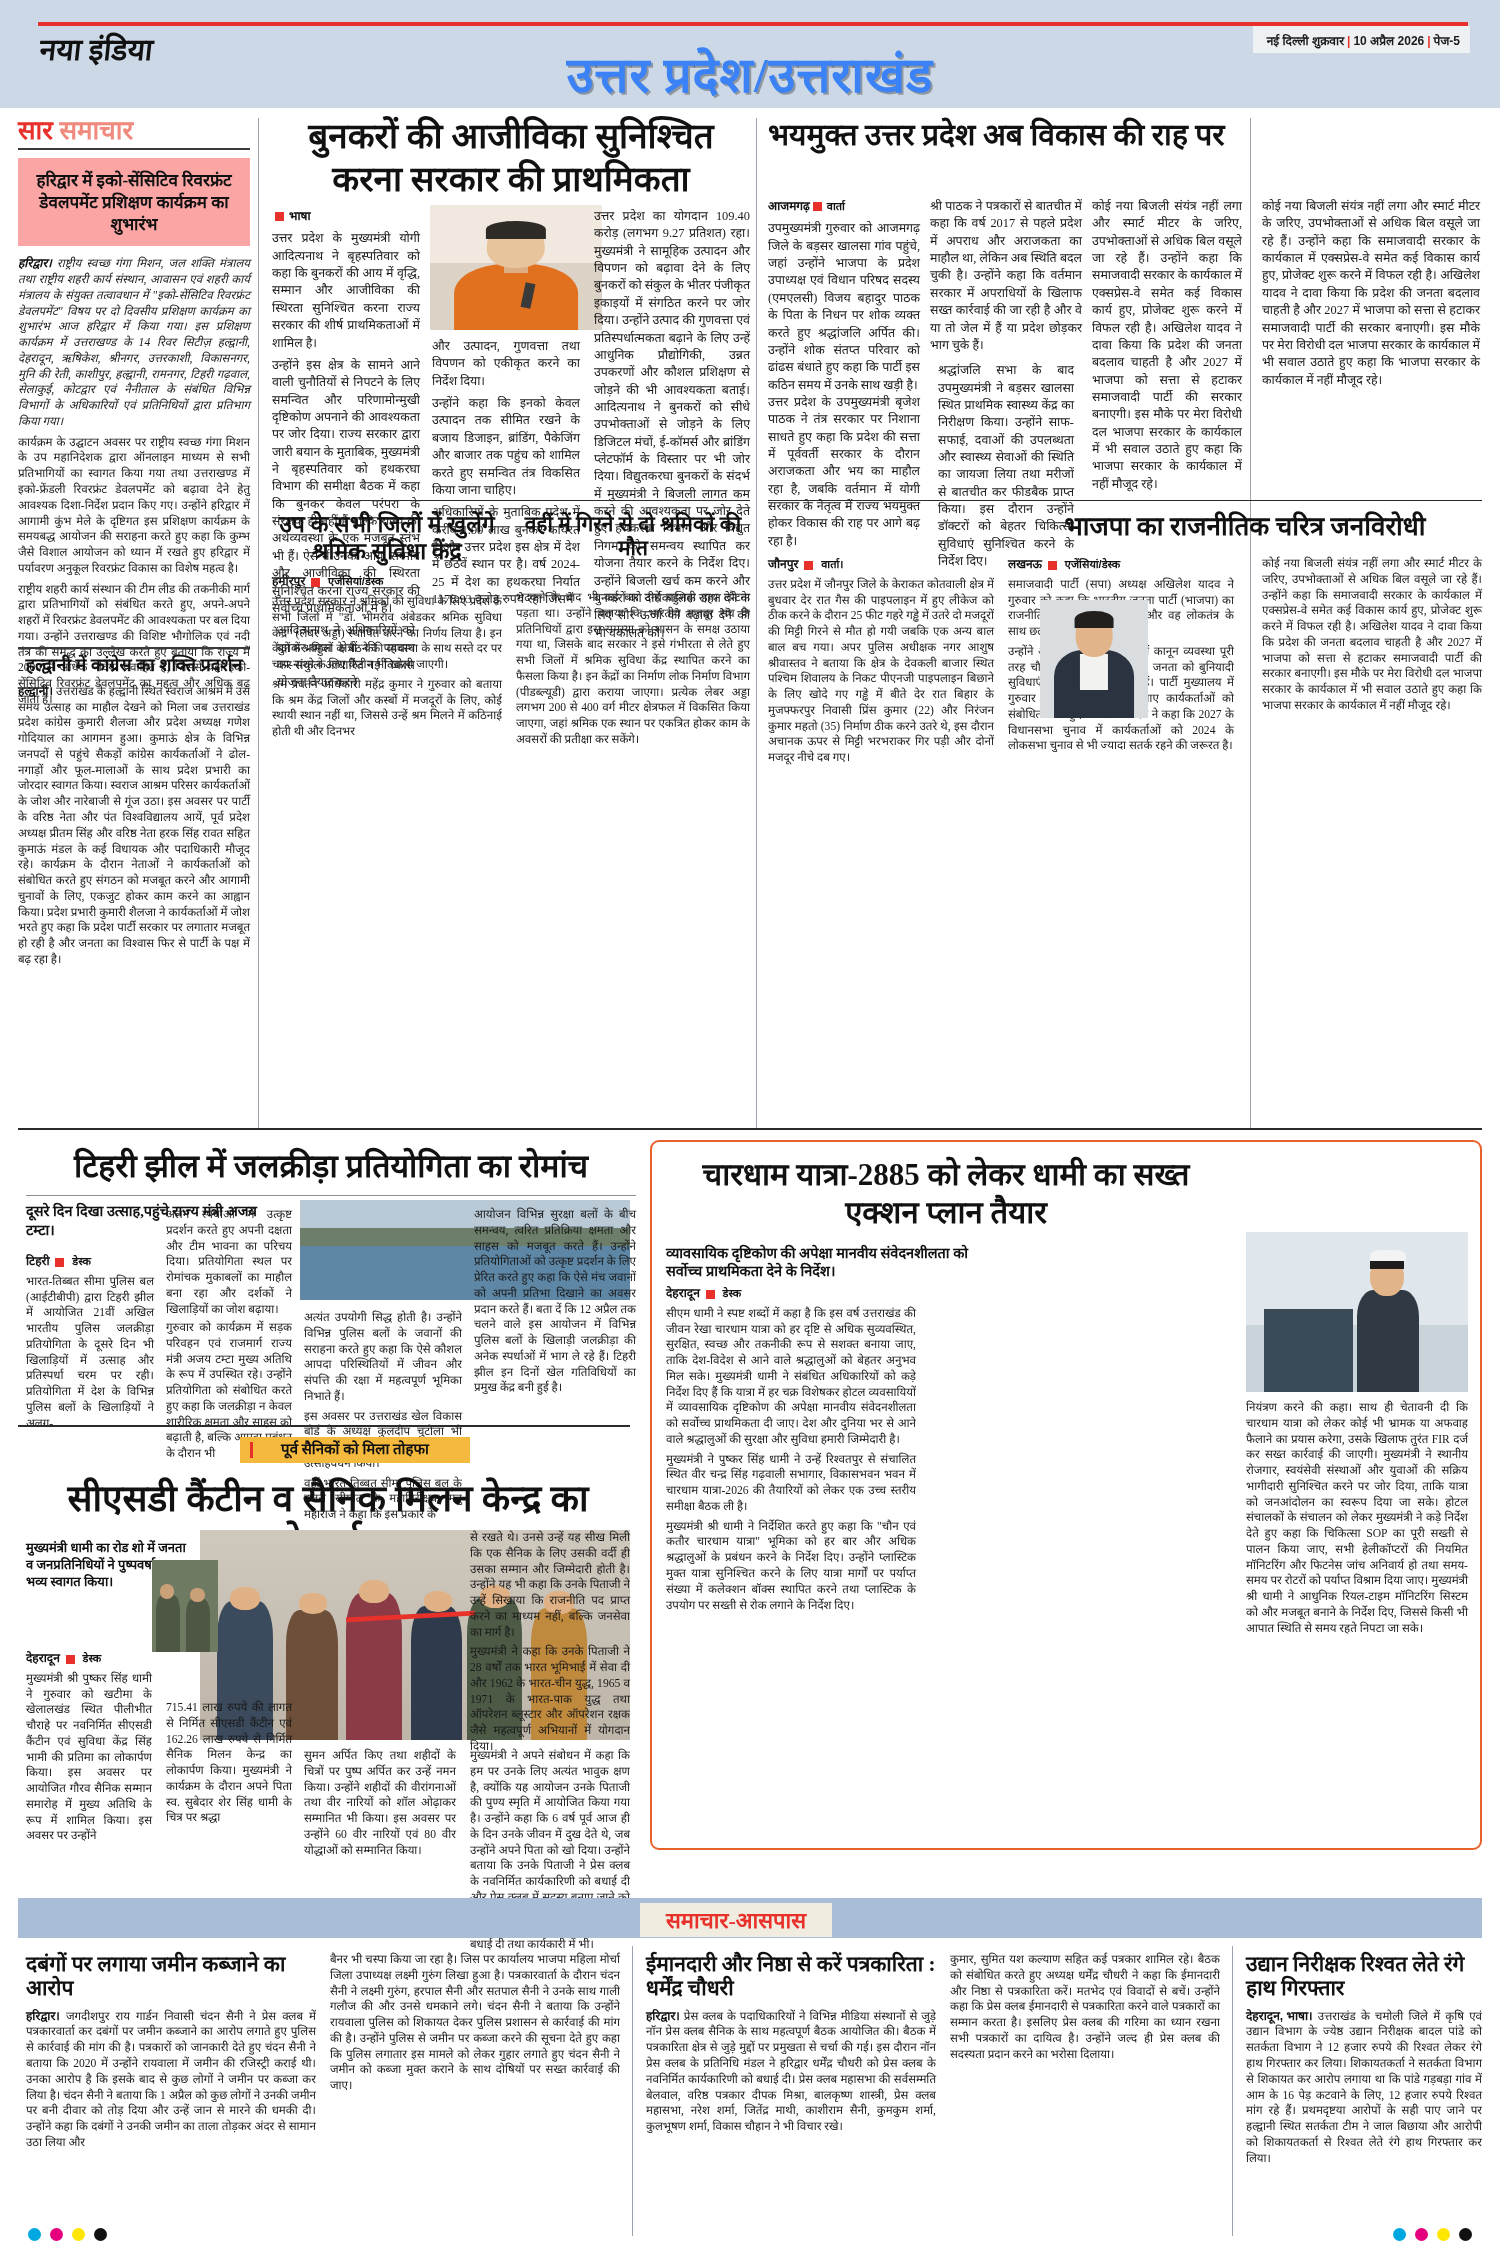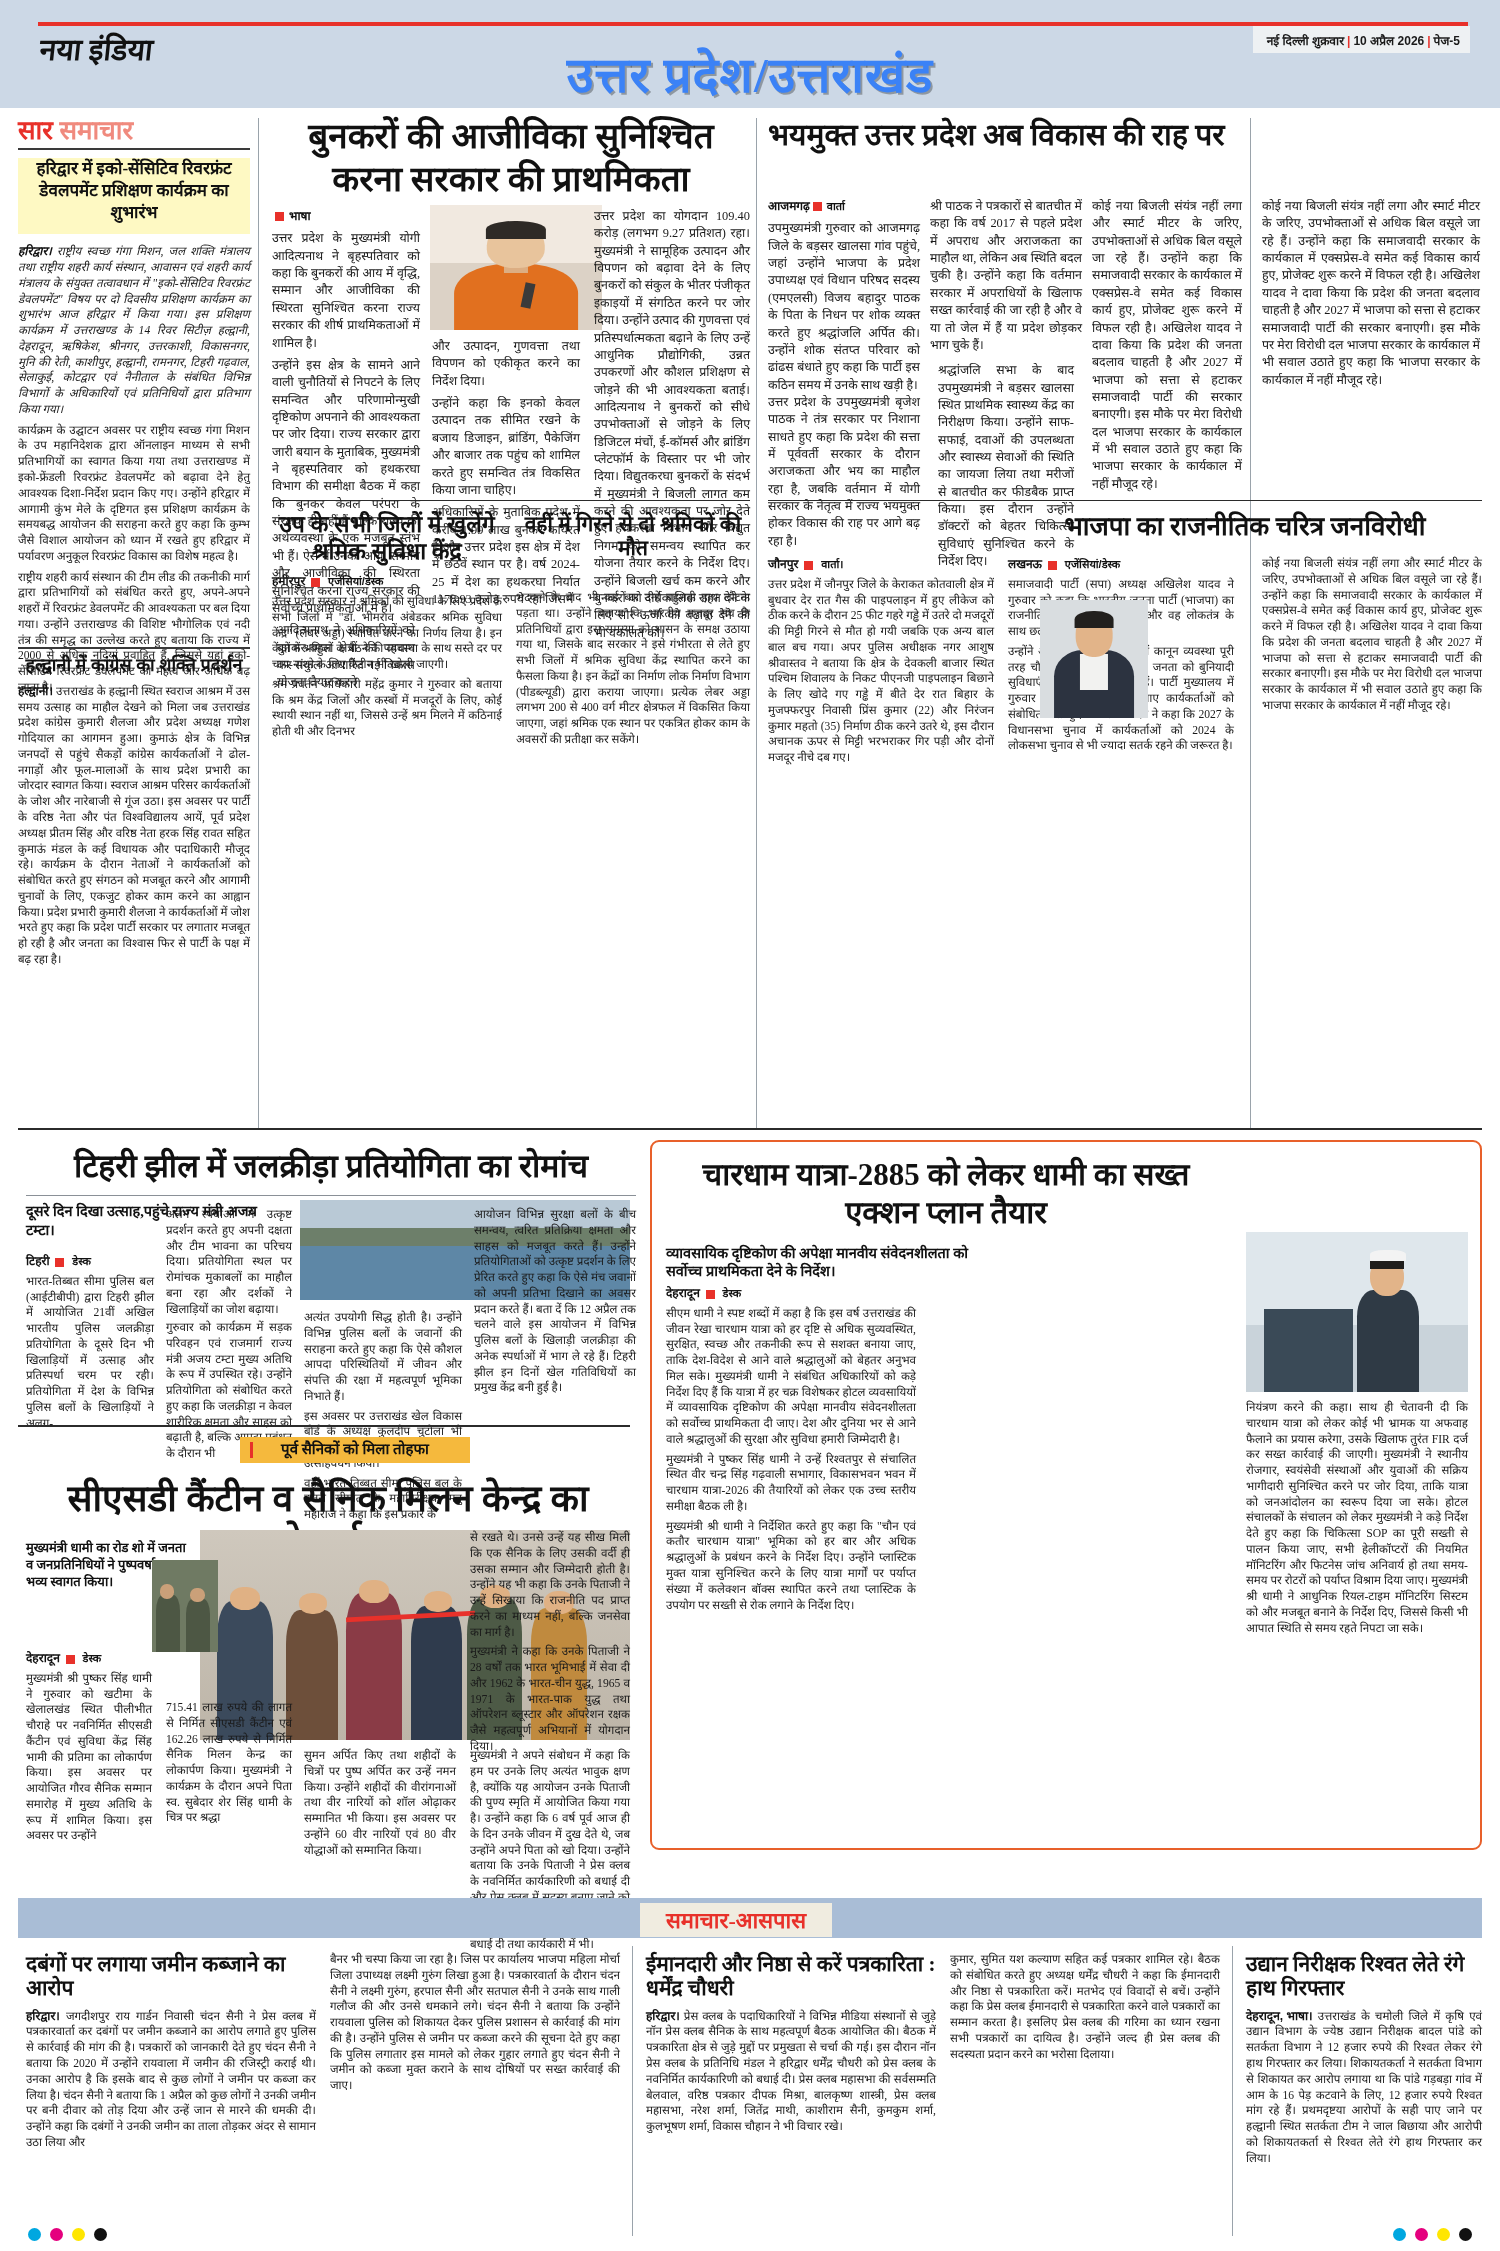--- a/index.html
+++ b/index.html
@@ -74,21 +74,21 @@
 
   
   .sidebar { position:absolute; left:18px; top:118px; width:232px; }
   .sidebar-head {
     font-family:"Liberation Serif", serif; font-weight:bold; font-size:26px;
     color:#e8312a; line-height:1;
   }
   .sidebar-head .soft { color:#f08a7e; }
   .sidebar-rule { margin-top:4px; height:2px; background:#3a3a3a; }
   .sidebar-lead {
-    margin-top:8px; background:#fef9c3; padding:0 9px 10px 9px;
+    margin-top:8px; background:#fca5a5; padding:12px 9px 10px 9px;
     font-family:"Liberation Serif", serif; font-weight:bold;
     font-size:17px; line-height:1.30; text-align:center; color:#111;
   }
   .sidebar-body { margin-top:9px; }
 
   
   .orange-box {
     position:absolute; border:2px solid #e8602a; border-radius:9px;
     background:#fff;
   }

